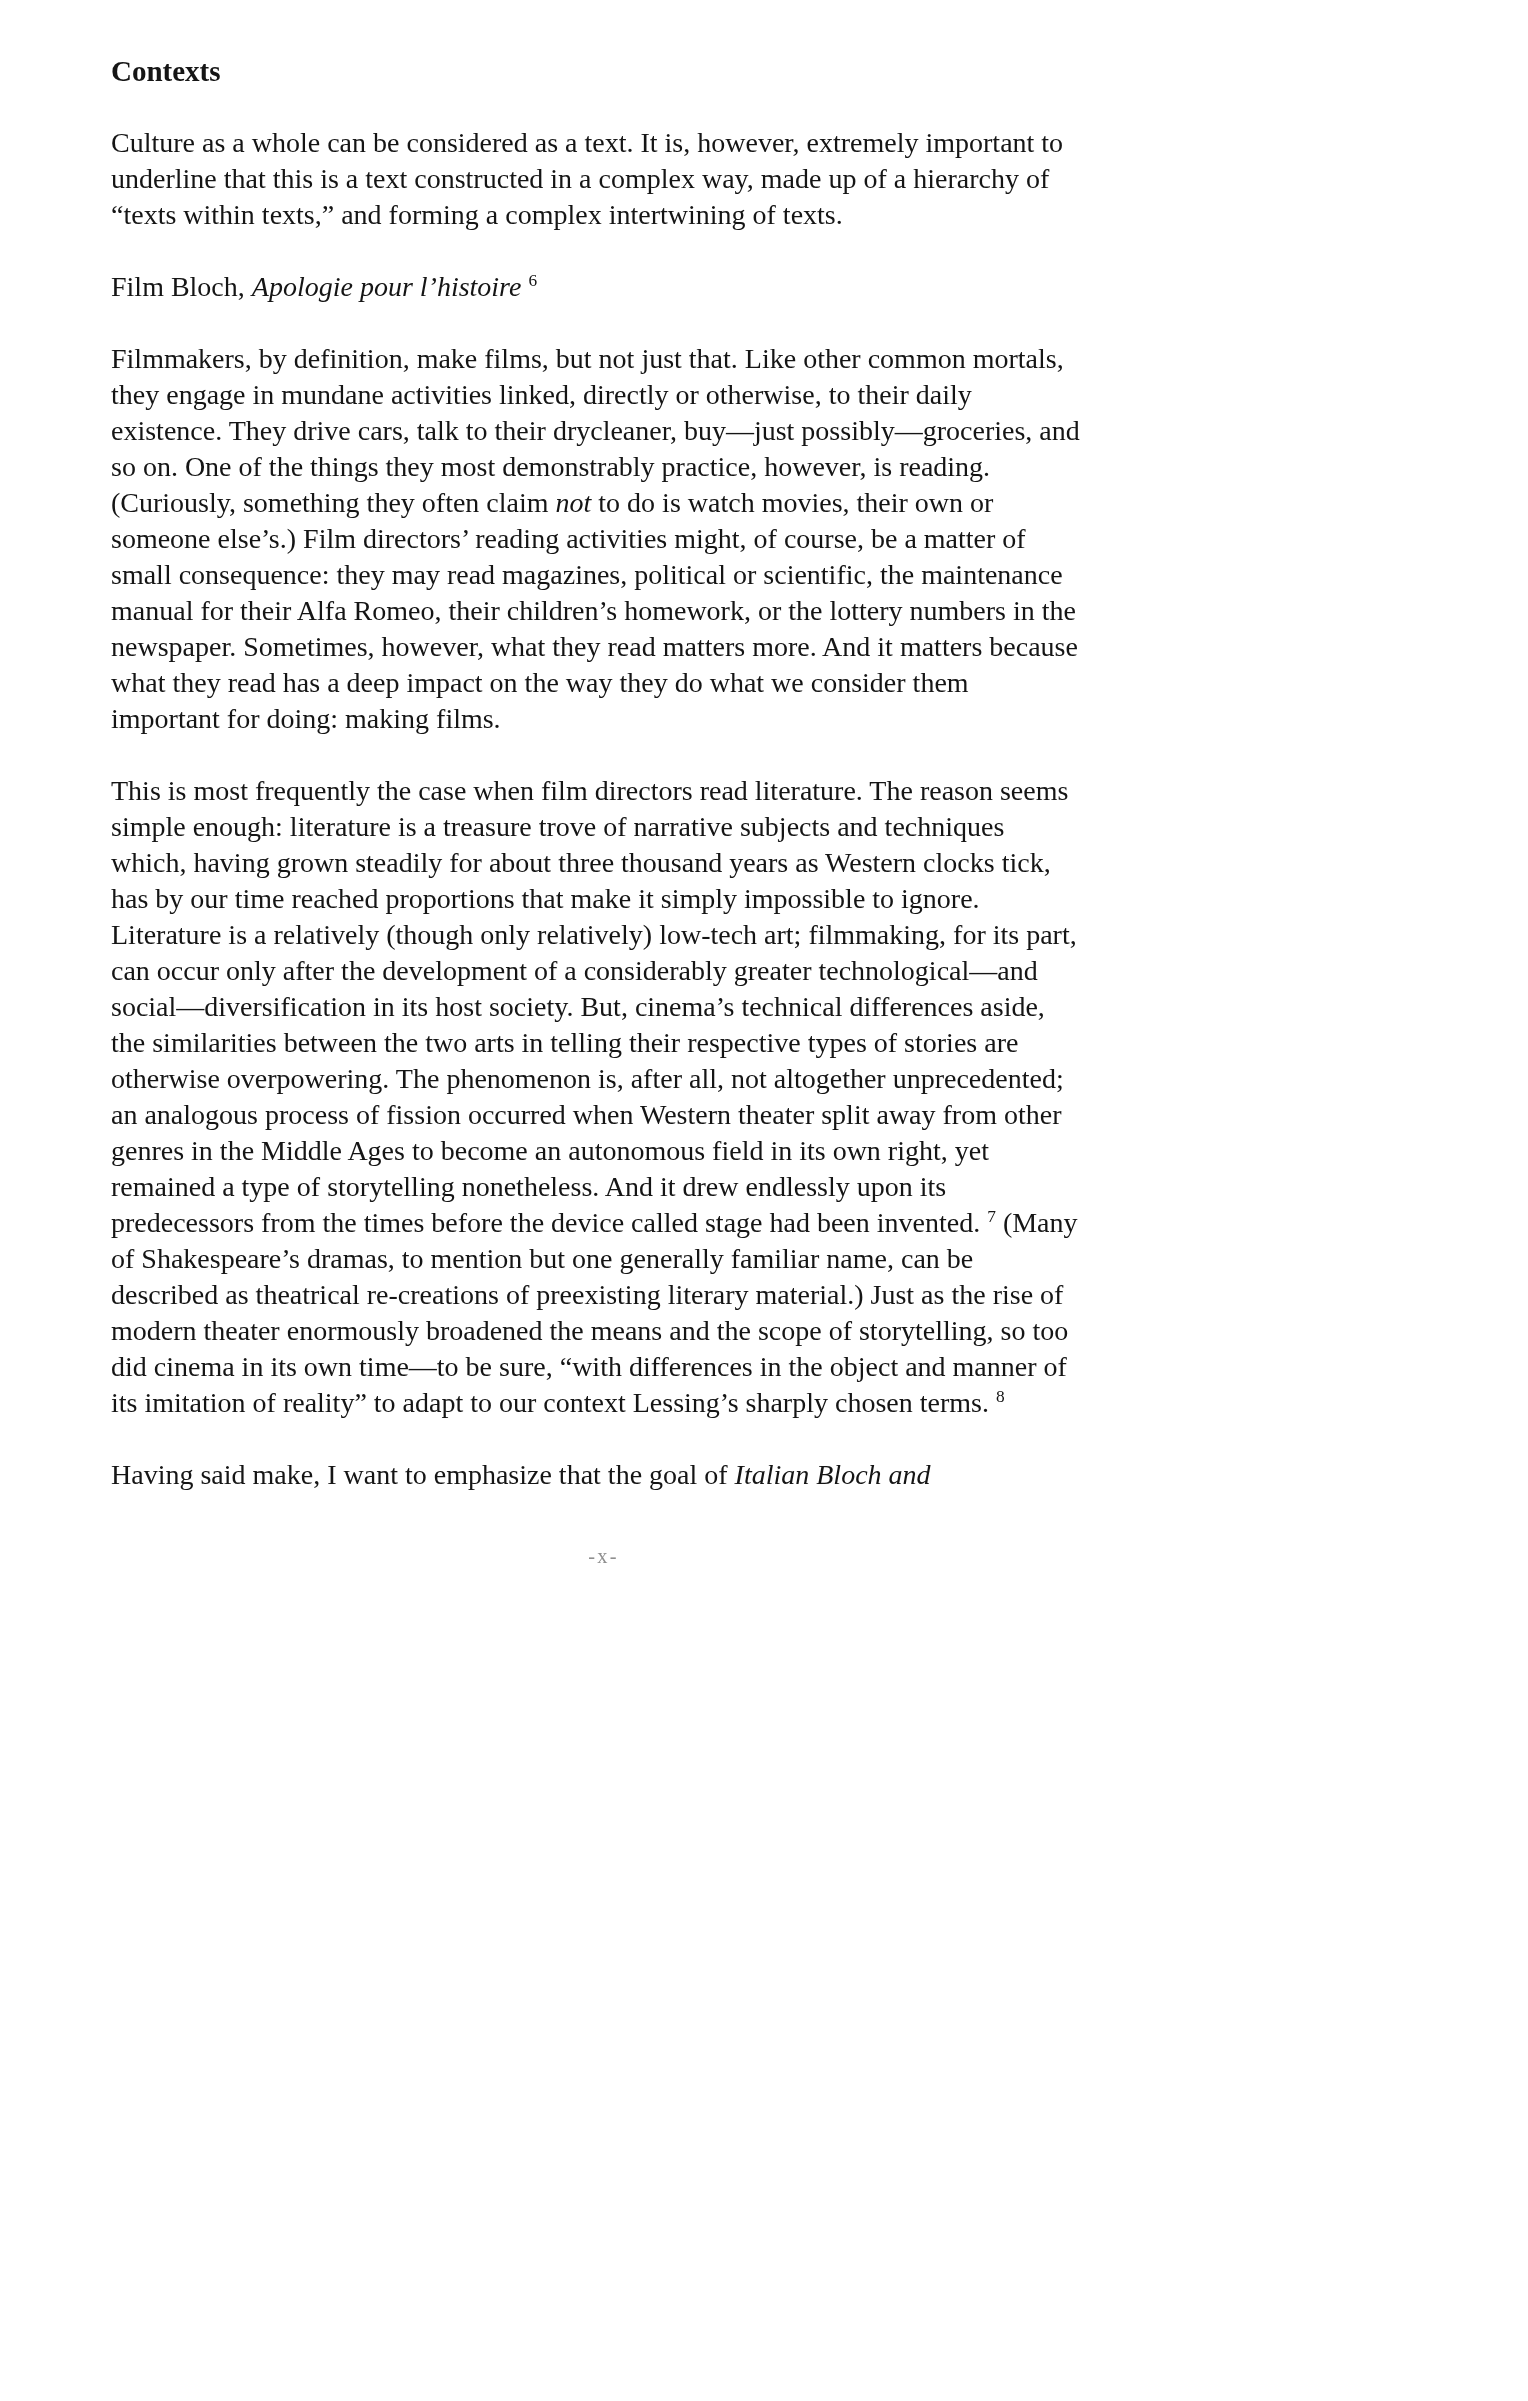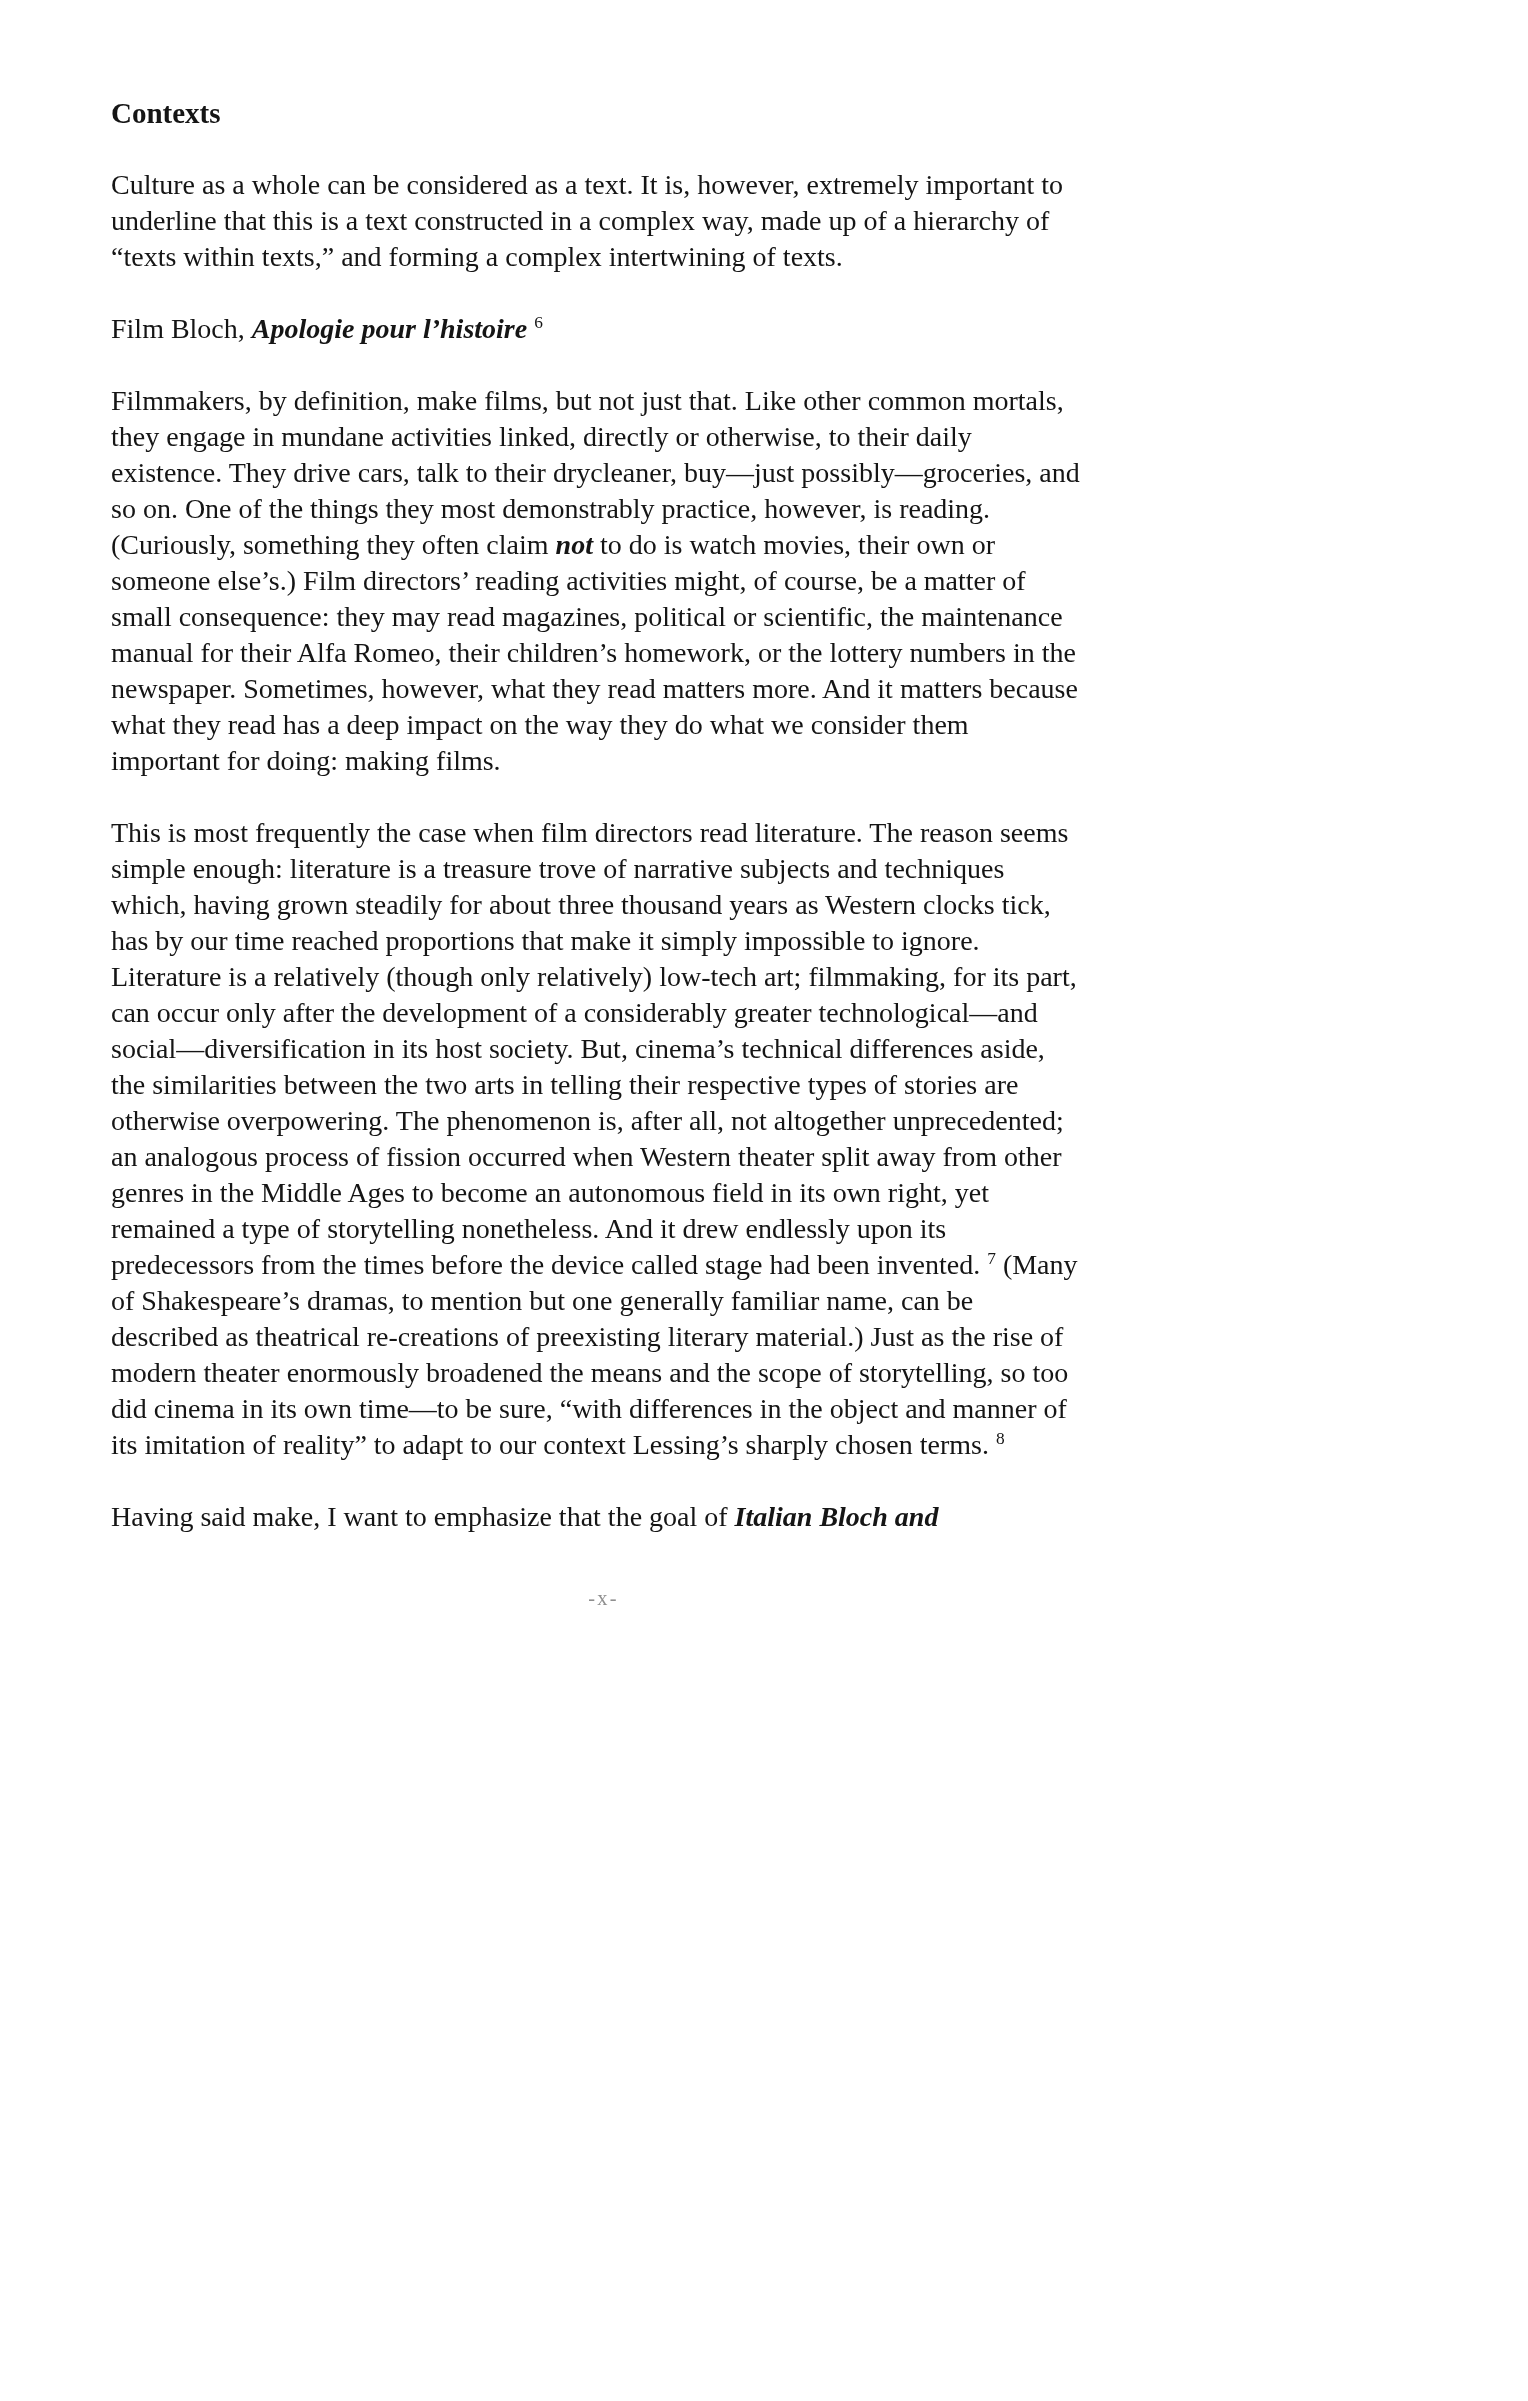--- a/index.html
+++ b/index.html
@@ -6,38 +6,37 @@
     margin: 0;
     padding: 0;
     background: #ffffff;
   }
   .page {
     position: relative;
     width: 1212px;
     height: 2401px;
     background: #ffffff;
     box-sizing: border-box;
-    padding: 95px 116px 0 111px;
+    padding: 53px 116px 0 111px;
     font-family: "Liberation Serif", serif;
     font-size: 28px;
     line-height: 36px;
     color: #151515;
   }
   .heading {
     font-weight: bold;
     margin: 0 0 36px 0;
     font-size: 29px;
   }
   .para {
     margin: 0 16px 36px 0;
     text-align: left;
   }
   .para em {
     font-style: italic;
-    font-weight: bold;
   }
   .para sup {
     font-size: 0.62em;
     vertical-align: super;
     line-height: 0;
   }
   .footer {
     margin-top: 45px;
     text-align: center;
     color: #8f8f8f;

